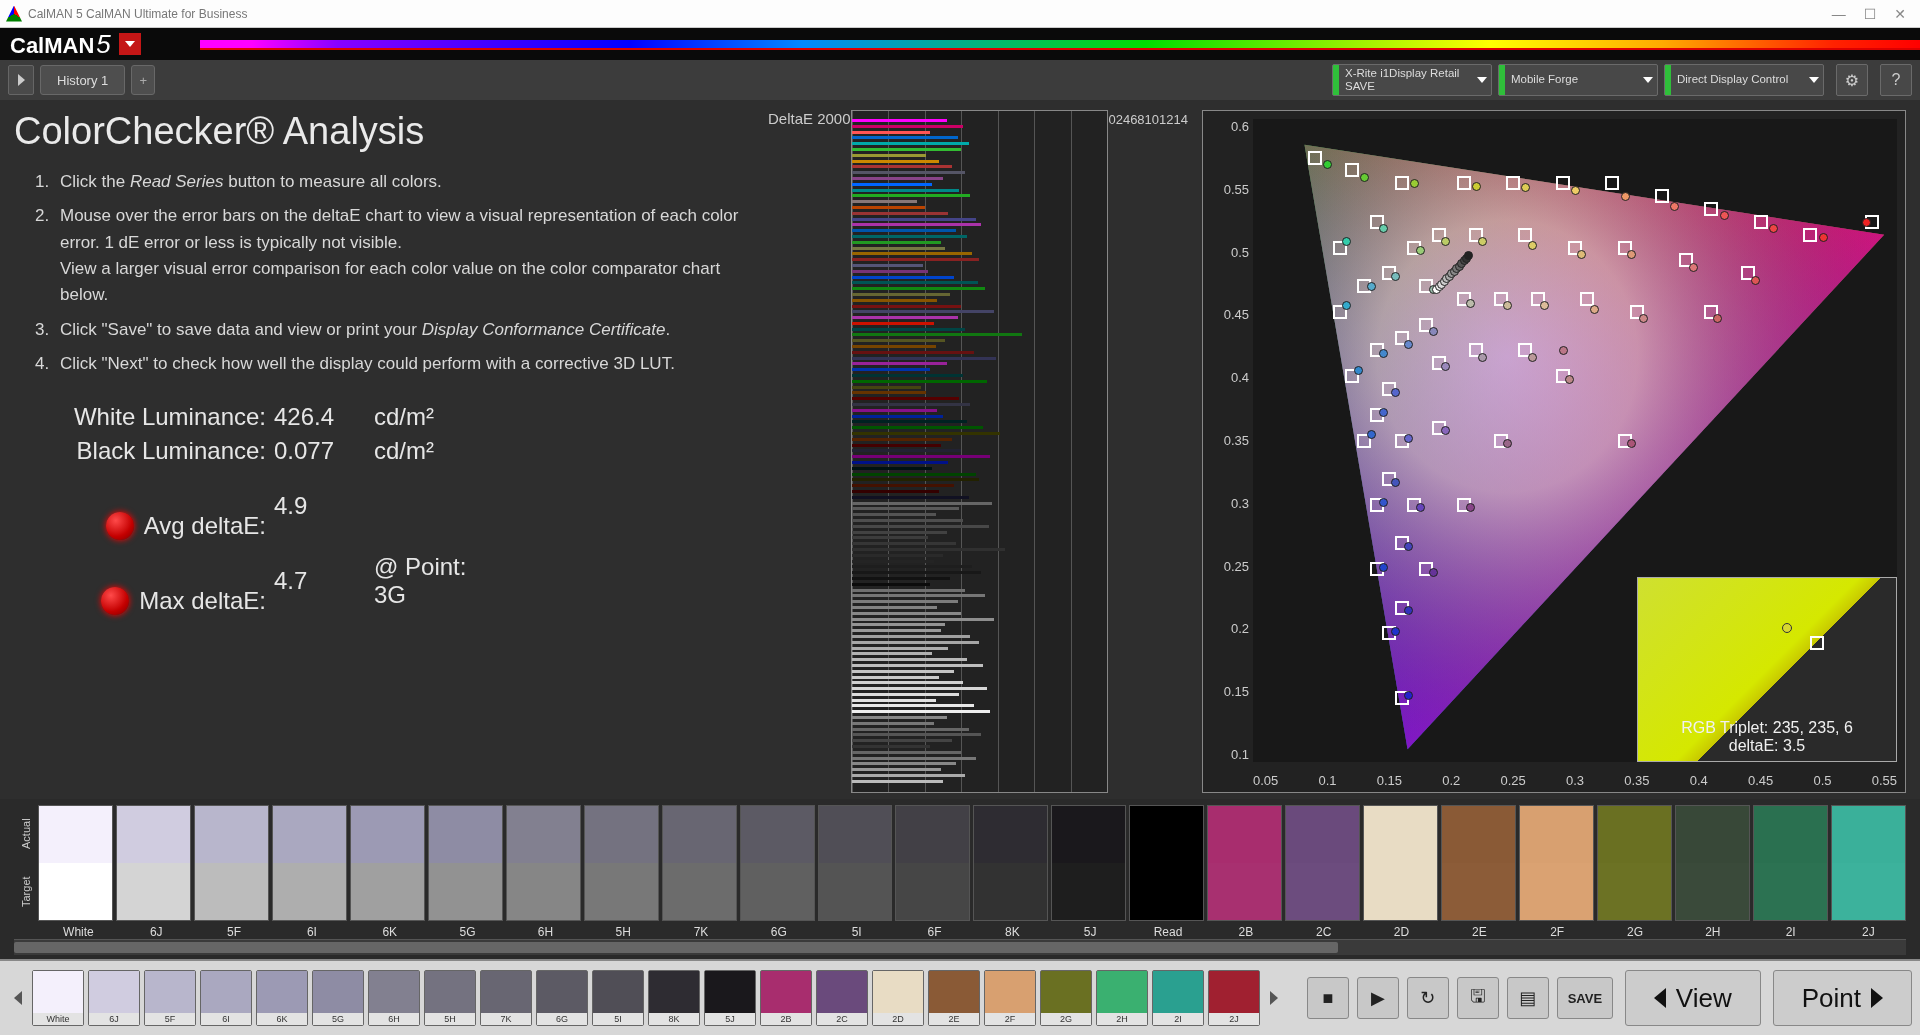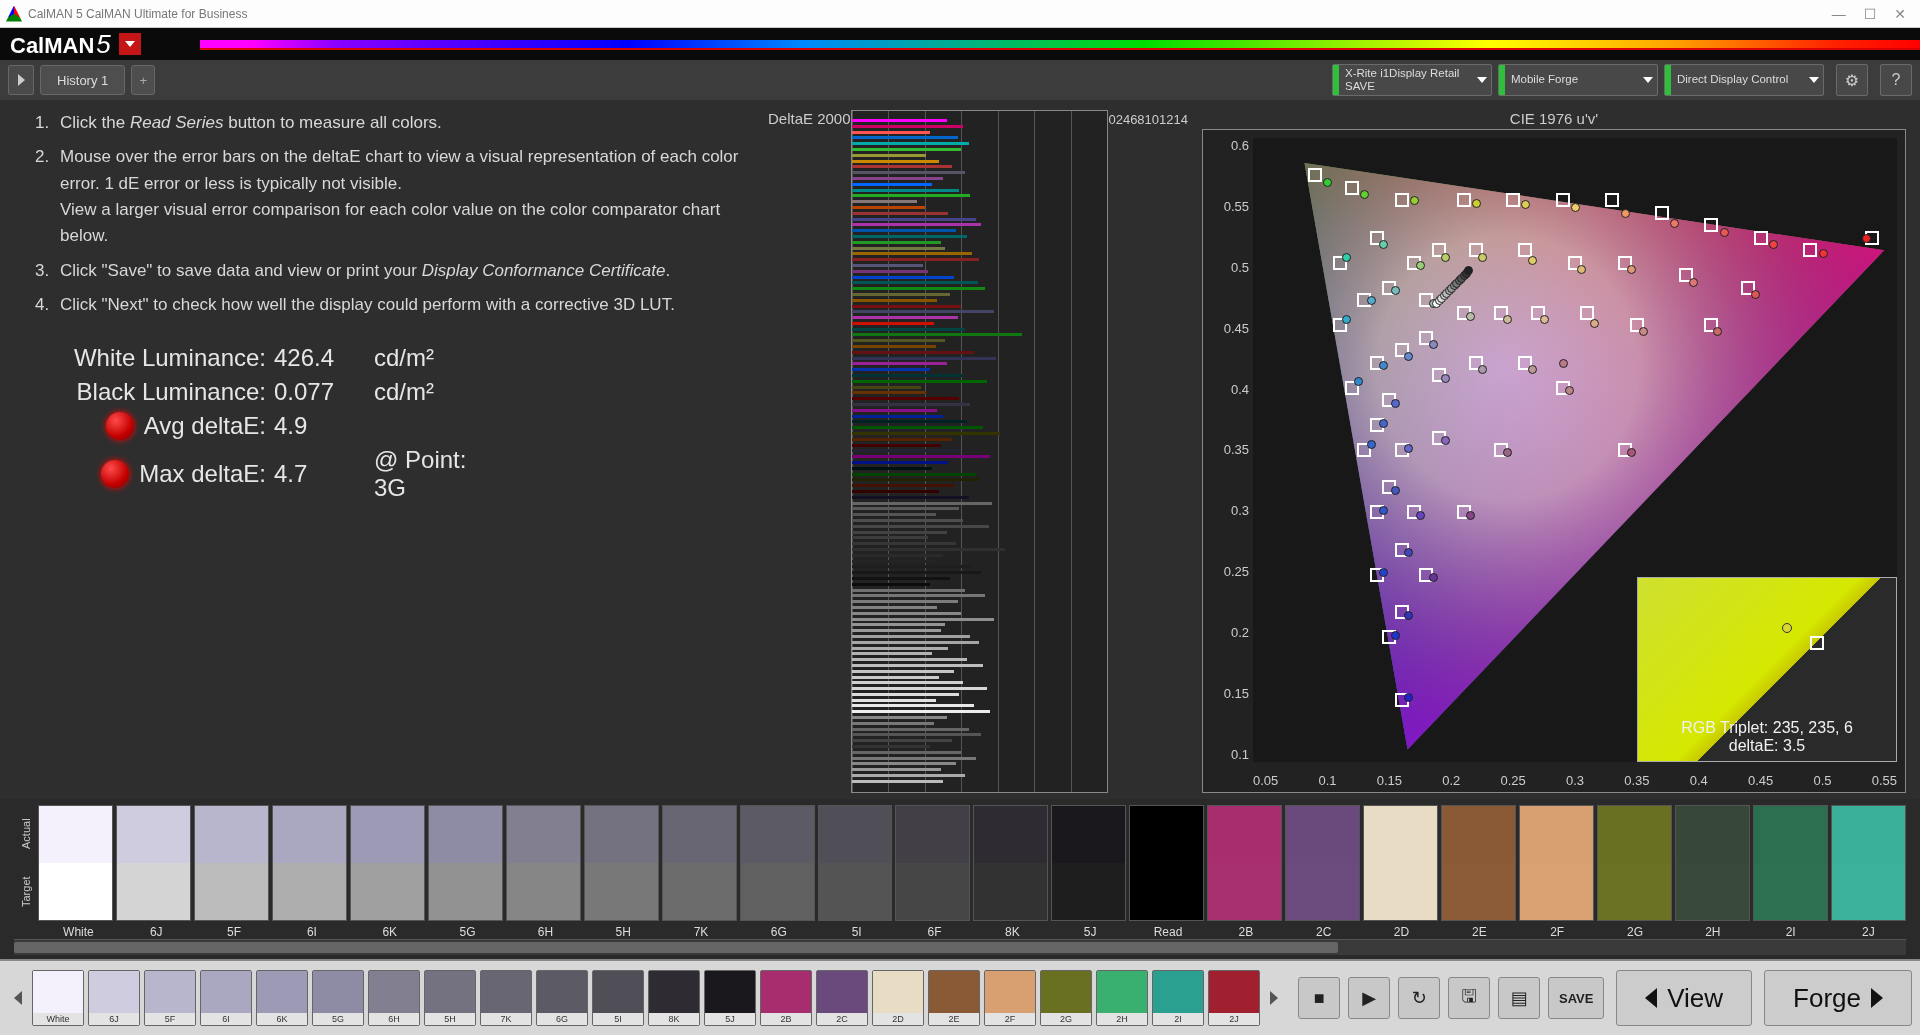--- a/index.html
+++ b/index.html
@@ -75,21 +75,21 @@
   .instructions{ font-size:17px; line-height:1.55; padding-left:40px;}
   .instructions li{ margin-bottom:8px; padding-left:6px;}
   .instructions i{}
   .perf-block{ margin-top:18px; font-size:22px; color:#e6e6e6; }
   .perf-head{ text-align:center; width:100%; font-size:22px; margin-bottom:6px; color:#ddd;}
   .perf-grid{ display:grid; grid-template-columns: 260px 100px 130px; row-gap:6px; align-items:center; font-size:24px;}
   .perf-grid .lbl{ text-align:right; padding-right:8px;}
   .perf-grid .val{ text-align:left;}
   .perf-grid .unit{ text-align:left;}
   .dot{ width:28px; height:28px; border-radius:50%; background: radial-gradient(circle at 35% 30%, #ff4a4a, #c40000 60%, #700 100%); box-shadow: 0 0 6px #f00; display:inline-block; vertical-align:middle; margin-right:10px;}
-  .perf-grid .with-dot{ display:flex; align-items:flex-end; justify-content:flex-end;}
+  .perf-grid .with-dot{ display:flex; align-items:flex-end; justify-content:flex-end;margin-top:41px;}
   
   .mid-pane{ width:420px; position:relative; display:flex; flex-direction:row;}
   .chart-title{ text-align:center; font-size:15px; color:#ccc; margin-bottom:2px;}
   .delta-chart{ flex:1; background:#222; border:1px solid #888; position:relative; overflow:hidden;}
   .delta-chart .grid-v{ position:absolute; top:0; bottom:0; width:1px; background:#555;}
   .delta-chart .bars{ position:absolute; top:8px; bottom:8px; left:0; right:0; display:flex; flex-direction:column; justify-content:space-between;}
   .delta-chart .bar{ height:3px; background:#888;}
   .delta-xaxis{ height:24px; display:flex; justify-content:space-between; font-size:13px; color:#ccc; padding:2px 0;}
   
   .right-pane{ flex:1; position:relative; display:flex; flex-direction:column;}
@@ -199,20 +199,21 @@
       <span>⚙</span>
     </div>
   <div class="sq-btn">
       <span>?</span>
     </div>
 </div>
 
 <div class="main">
 
   <div class="left-pane">
+    <div class="title-h">ColorChecker® Analysis</div>
     <ol class="instructions" id="steps-list">
         <li>Click the <i>Read Series</i> button to measure all colors.</li>
         <li>Mouse over the error bars on the deltaE chart to view a visual representation of each color error. 1 dE error or less is typically not visible.<br>View a larger visual error comparison for each color value on the color comparator chart below.</li>
         <li>Click "Save" to save data and view or print your <i>Display Conformance Certificate</i>.</li>
         <li>Click "Next" to check how well the display could perform with a corrective 3D LUT.</li>
       </ol>
     <div class="perf-block">
       <div class="perf-grid">
         <div class="lbl">White Luminance:</div>
         <div class="val">426.4</div>
@@ -374,21 +375,20 @@
         <span>4</span>
         <span>6</span>
         <span>8</span>
         <span>10</span>
         <span>12</span>
         <span>14</span>
       </div>
   </div>
 
   <div class="right-pane">
-    <div class="cie-title">CIE 1976 u'v'</div>
     <div class="cie-chart">
       <div class="cie-yaxis" id="cie-yaxis">
           <div>0.6</div>
           <div>0.55</div>
           <div>0.5</div>
           <div>0.45</div>
           <div>0.4</div>
           <div>0.35</div>
           <div>0.3</div>
           <div>0.25</div>
@@ -831,16 +831,16 @@
       <span>▤</span>
     </div>
   <div class="ctrl-btn" style="width:56px;font-size:13px;font-weight:700">
       <span>SAVE</span>
     </div>
   <div class="nav-btn">
       <div class="tri-left"></div>
       <span>View</span>
     </div>
   <div class="nav-btn">
-      <span>Forge</span>
+      <span>Point</span>
       <div class="tri-right"></div>
     </div>
 </div>
 
 </body></html>

